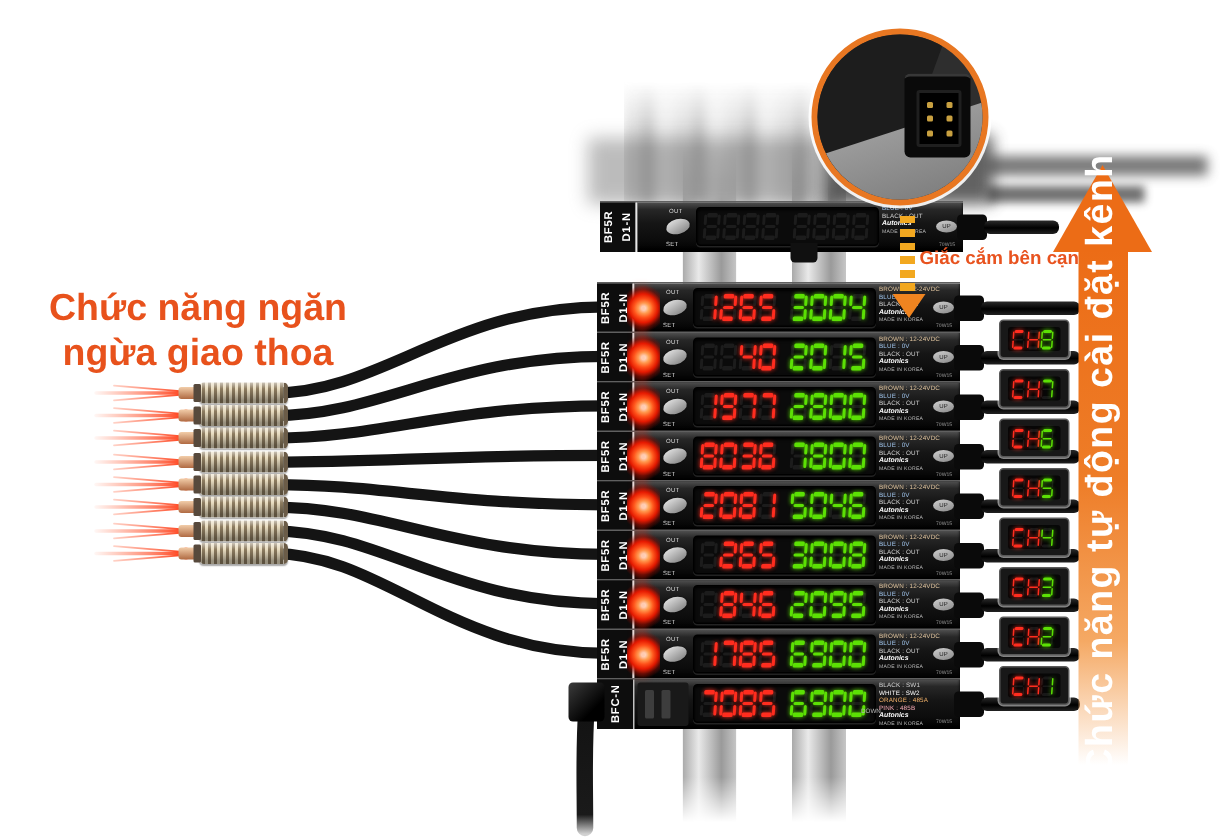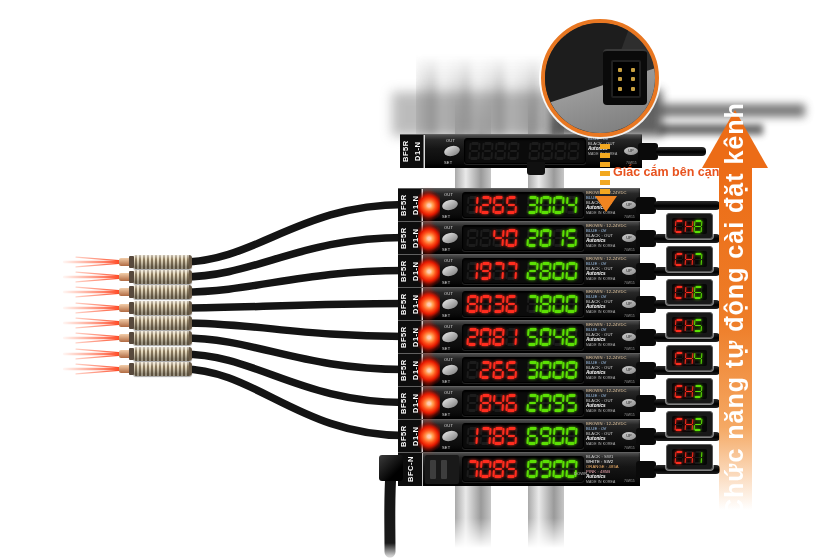--- a/index.html
+++ b/index.html
@@ -1458,20 +1458,24 @@
             <i class="sg c on"></i>
             <i class="sg d"></i>
             <i class="sg e"></i>
             <i class="sg f"></i>
             <i class="sg g"></i>
           </span>
         </div>
       </div>
     </div>
 
+  <div class="heading">
+    <div>Chức năng ngăn</div>
+    <div>ngừa giao thoa</div>
+  </div>
 
   <div class="dash-line"></div>
   <div class="dash-head"></div>
   <div class="plug-label">Giắc cắm bên cạnh</div>
 
   <div class="banner-shaft"></div>
   <svg class="banner-head toplayer" style="left:700px;top:108px;z-index:5" width="70" height="62">
     <polygon points="35,2 68,60 2,60" fill="#ec6c16"></polygon>
   </svg>
   <div class="banner-text">Chức năng tự động cài đặt kênh</div>

